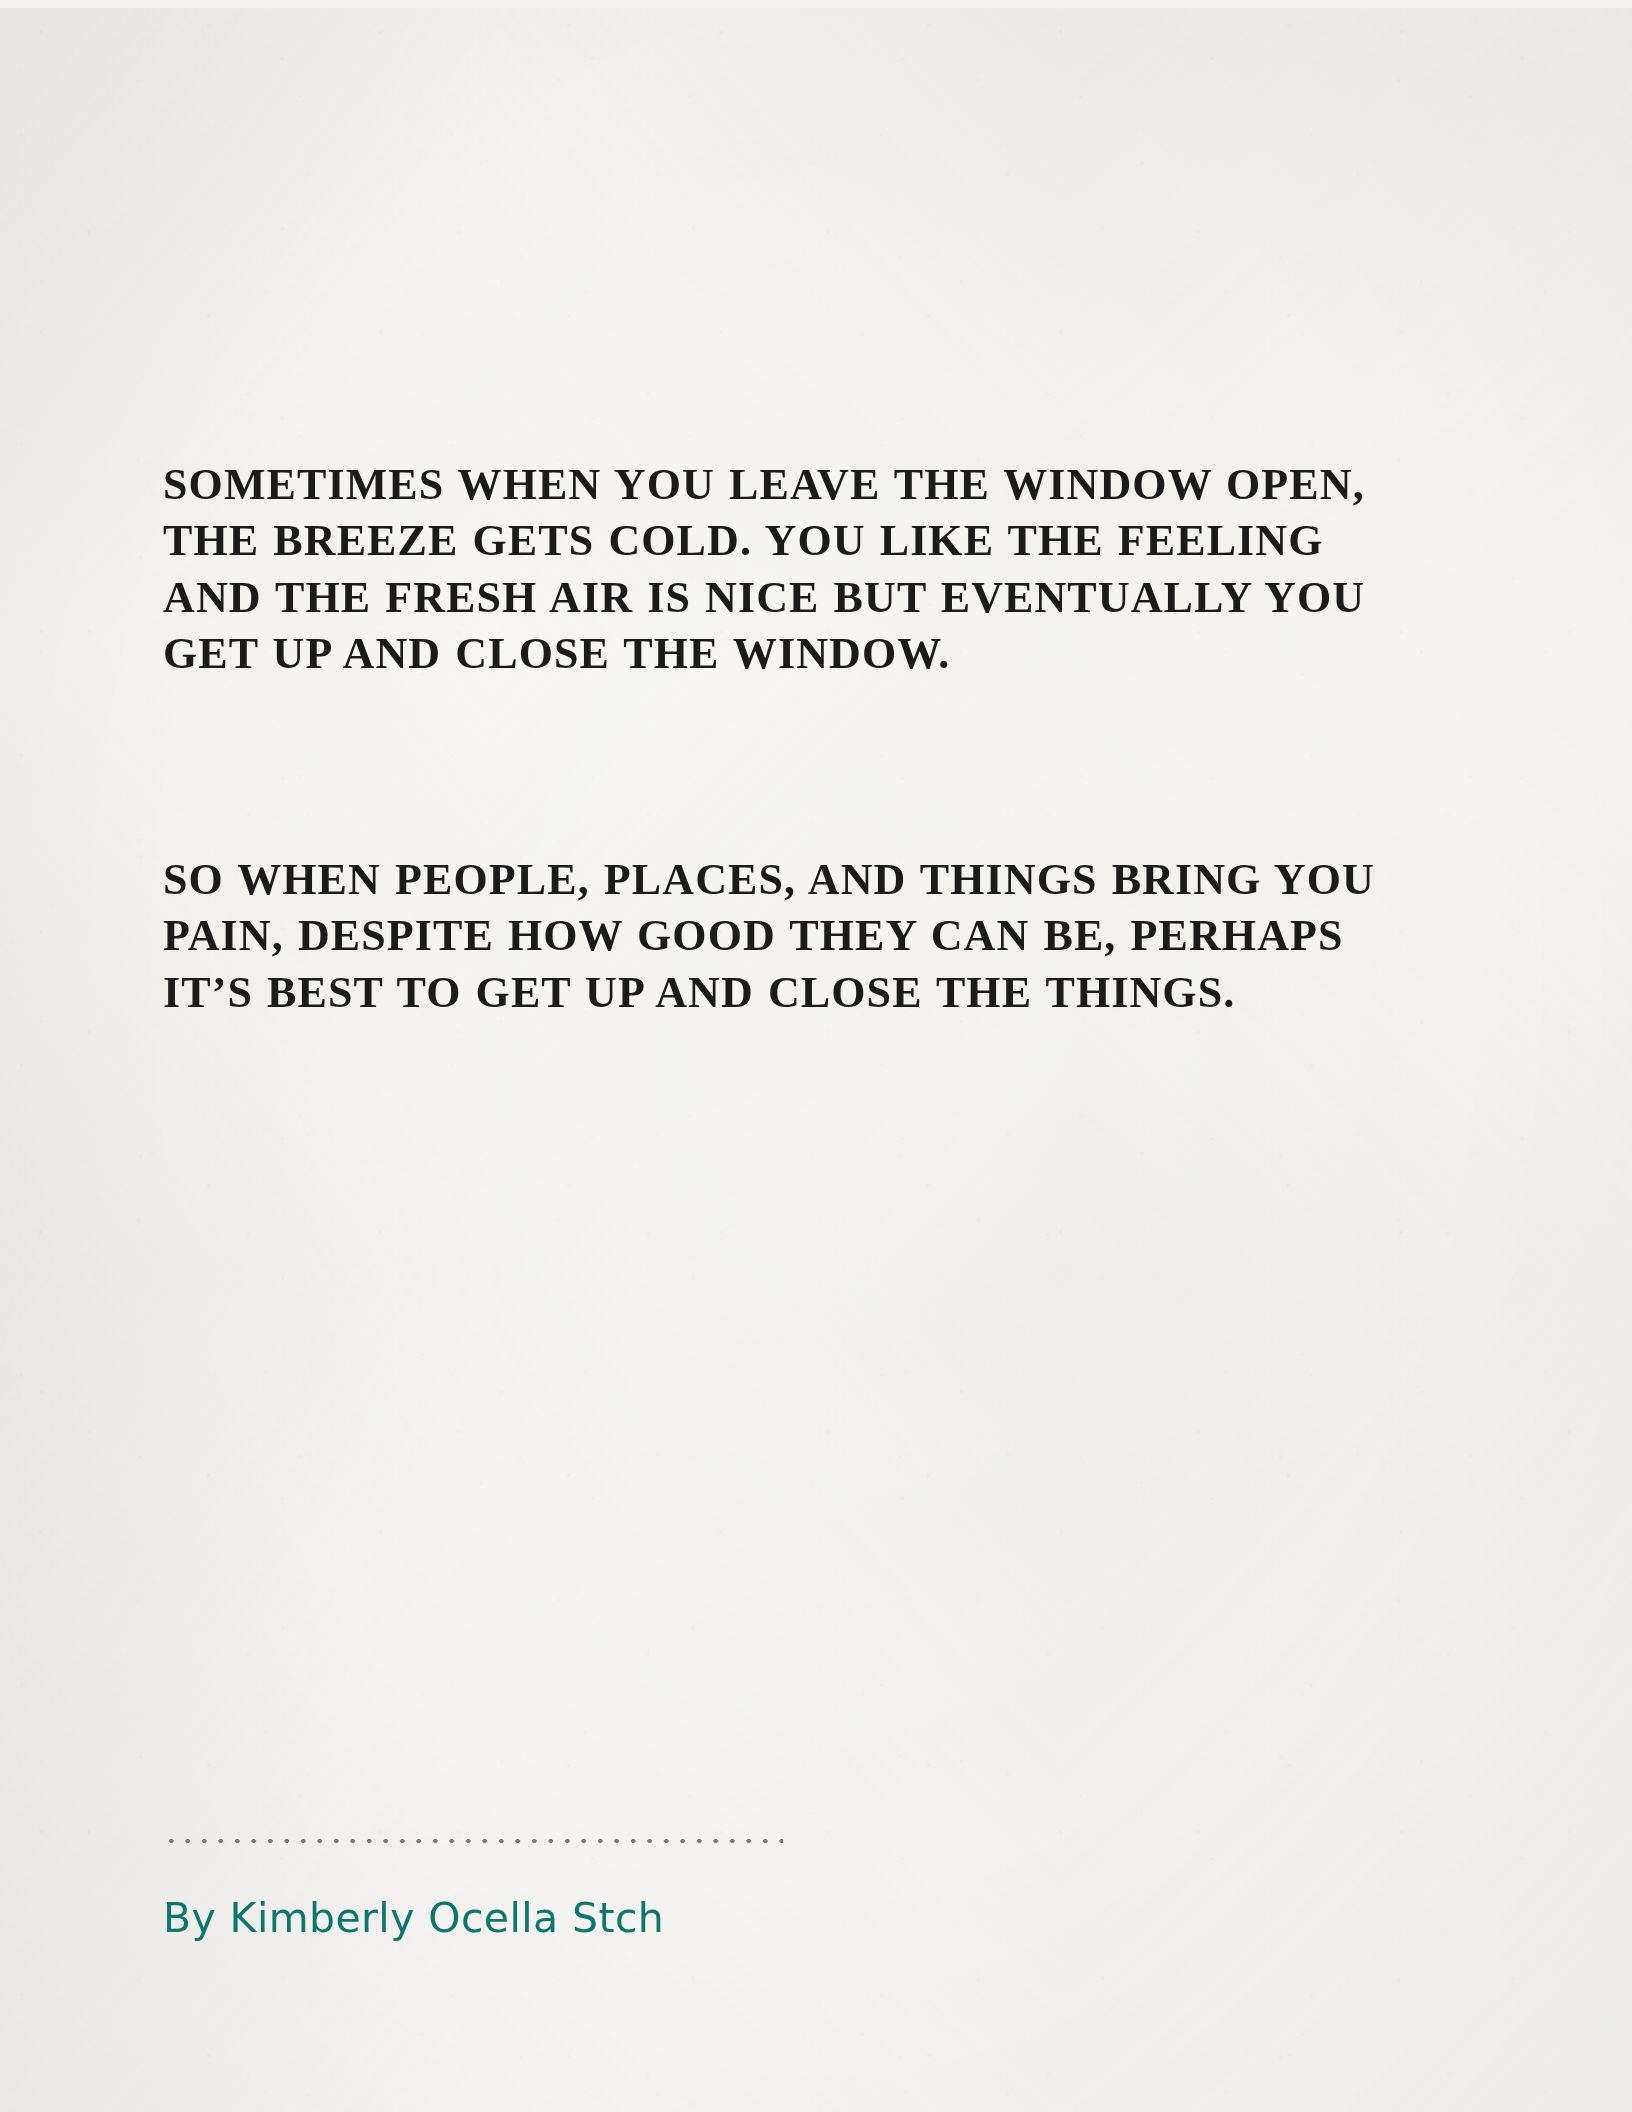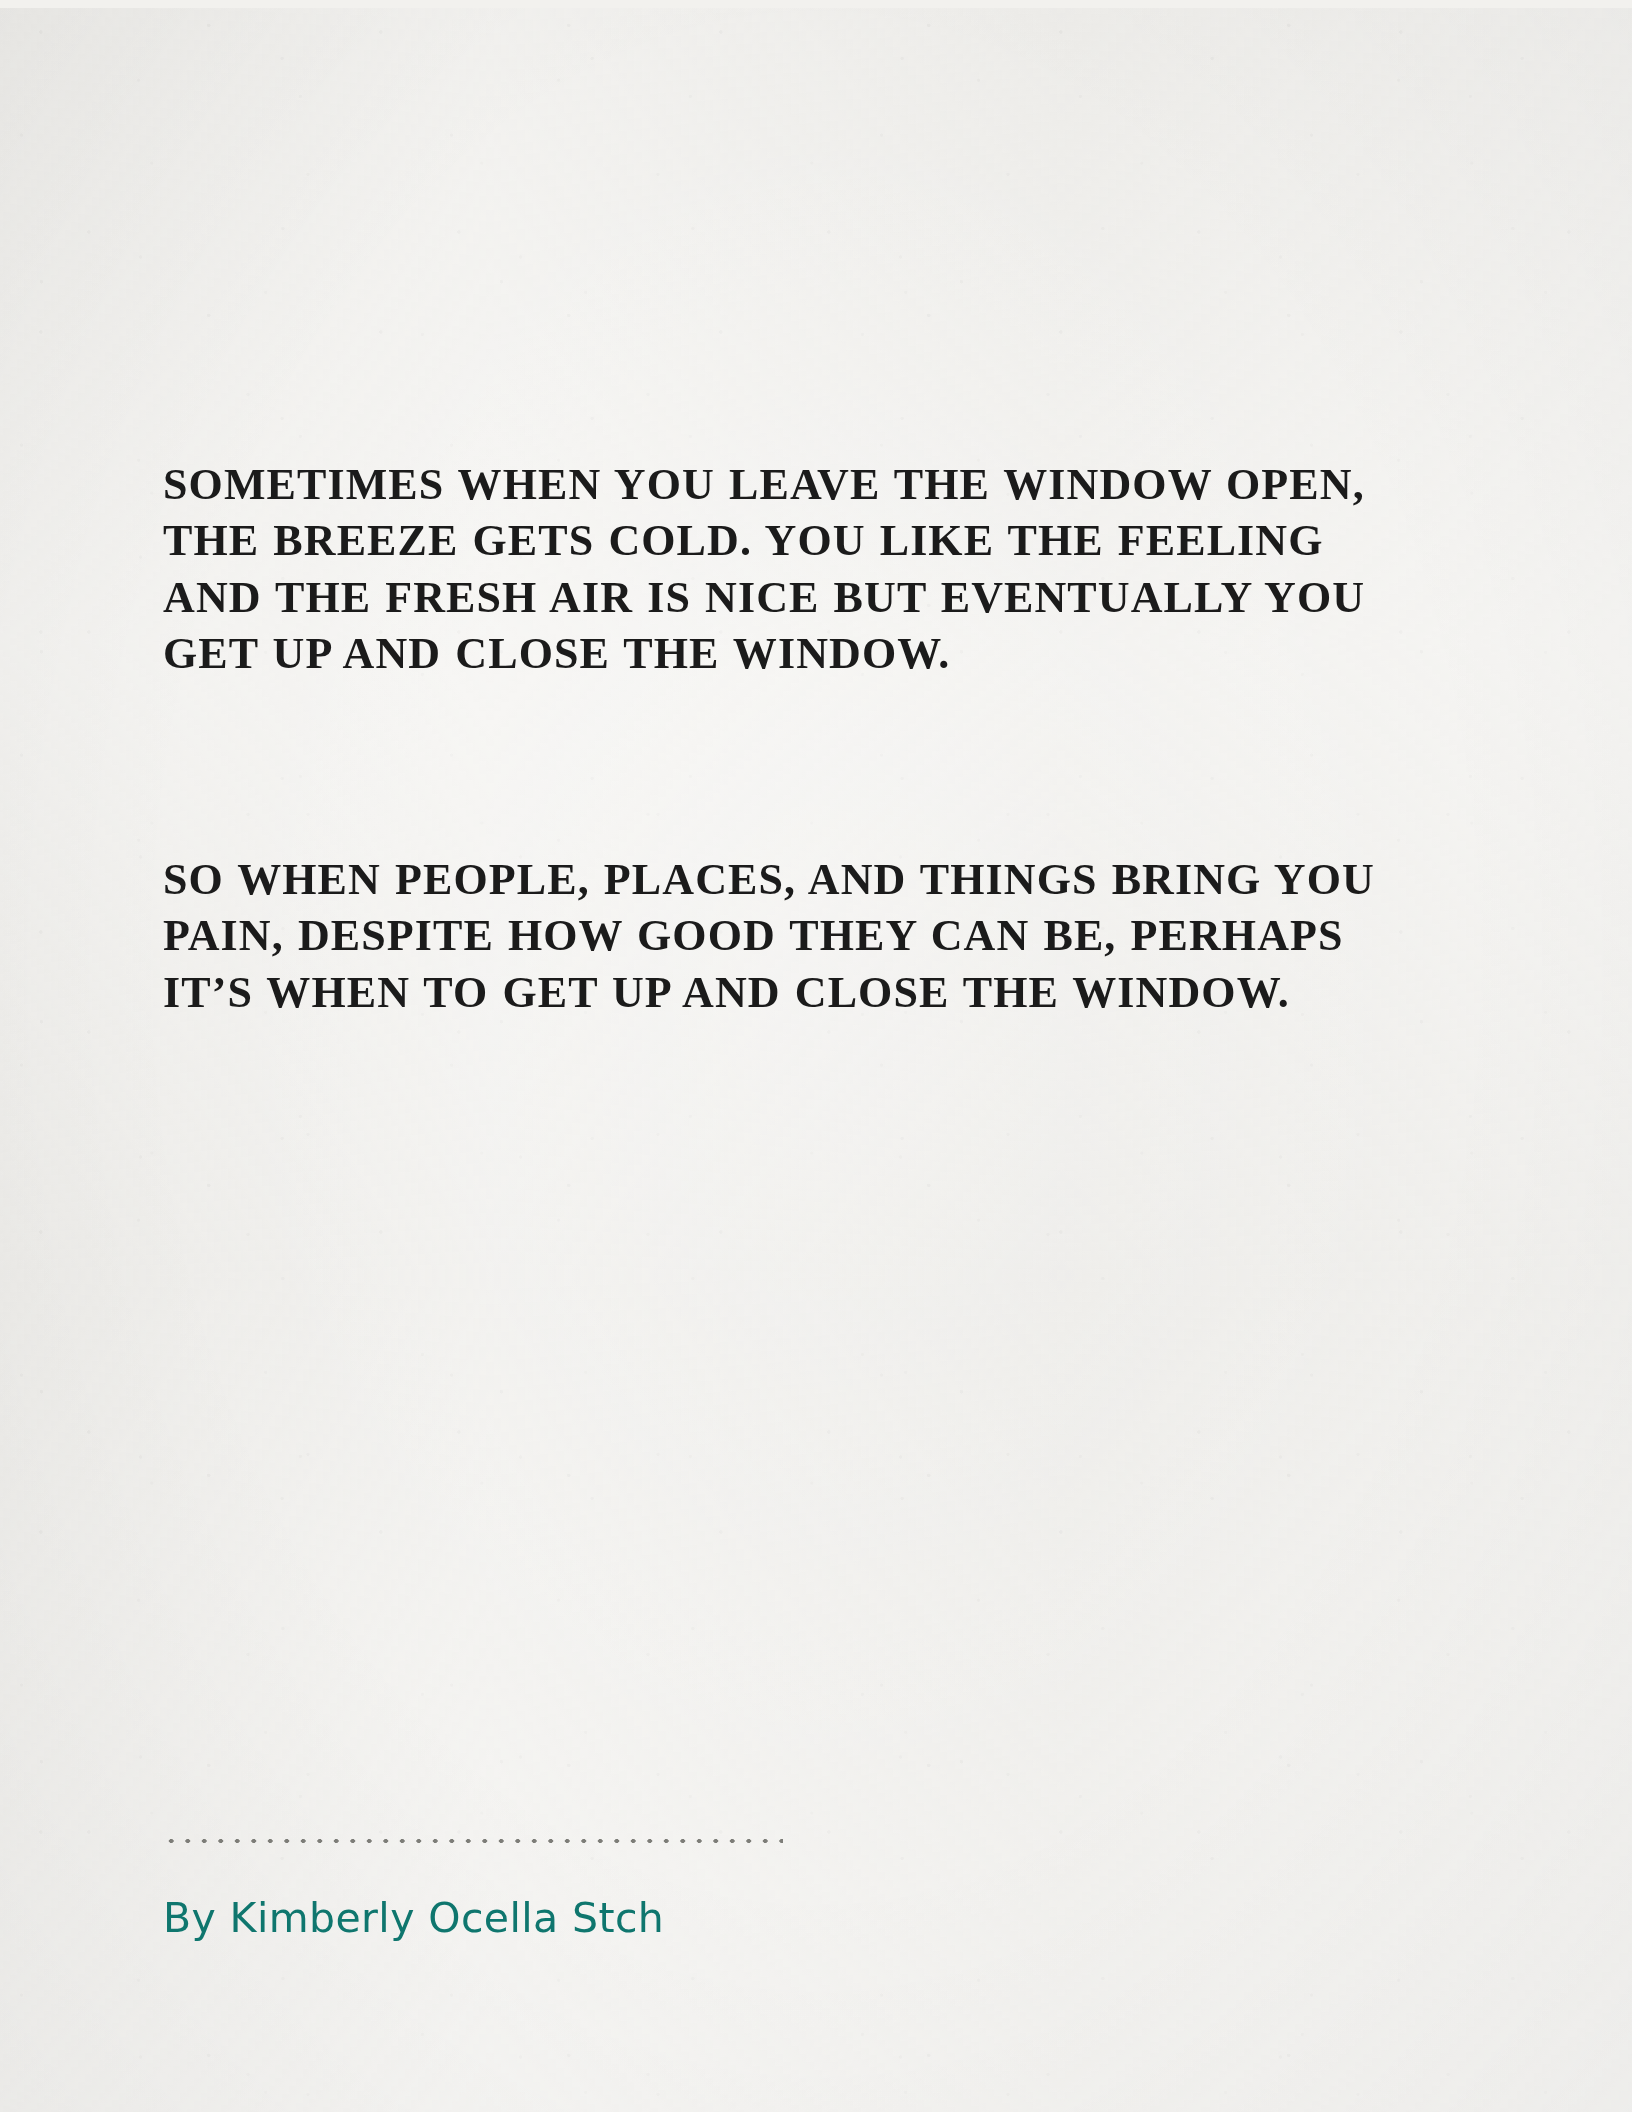--- a/index.html
+++ b/index.html
@@ -121,21 +121,21 @@
 <body>
 
 <div id="page">
 
   <div id="paper-texture"></div>
   <div id="paper-grain"></div>
   <div id="vignette"></div>
 
   <div id="content">
     <p class="poem-block" id="stanza-1">SOMETIMES WHEN YOU LEAVE THE WINDOW OPEN, THE BREEZE GETS COLD. YOU LIKE THE FEELING AND THE FRESH AIR IS NICE BUT EVENTUALLY YOU GET UP AND CLOSE THE WINDOW.</p>
-    <p class="poem-block" id="stanza-2">SO WHEN PEOPLE, PLACES, AND THINGS BRING YOU PAIN, DESPITE HOW GOOD THEY CAN BE, PERHAPS IT’S WHEN TO GET UP AND CLOSE THE WINDOW.</p>
+    <p class="poem-block" id="stanza-2">SO WHEN PEOPLE, PLACES, AND THINGS BRING YOU PAIN, DESPITE HOW GOOD THEY CAN BE, PERHAPS IT’S BEST TO GET UP AND CLOSE THE THINGS.</p>
   </div>
 
   <div id="footer">
     <div id="dotted-rule"></div>
     <div id="author">By Kimberly Ocella Stch</div>
   </div>
 
 </div>
 
 </body></html>

